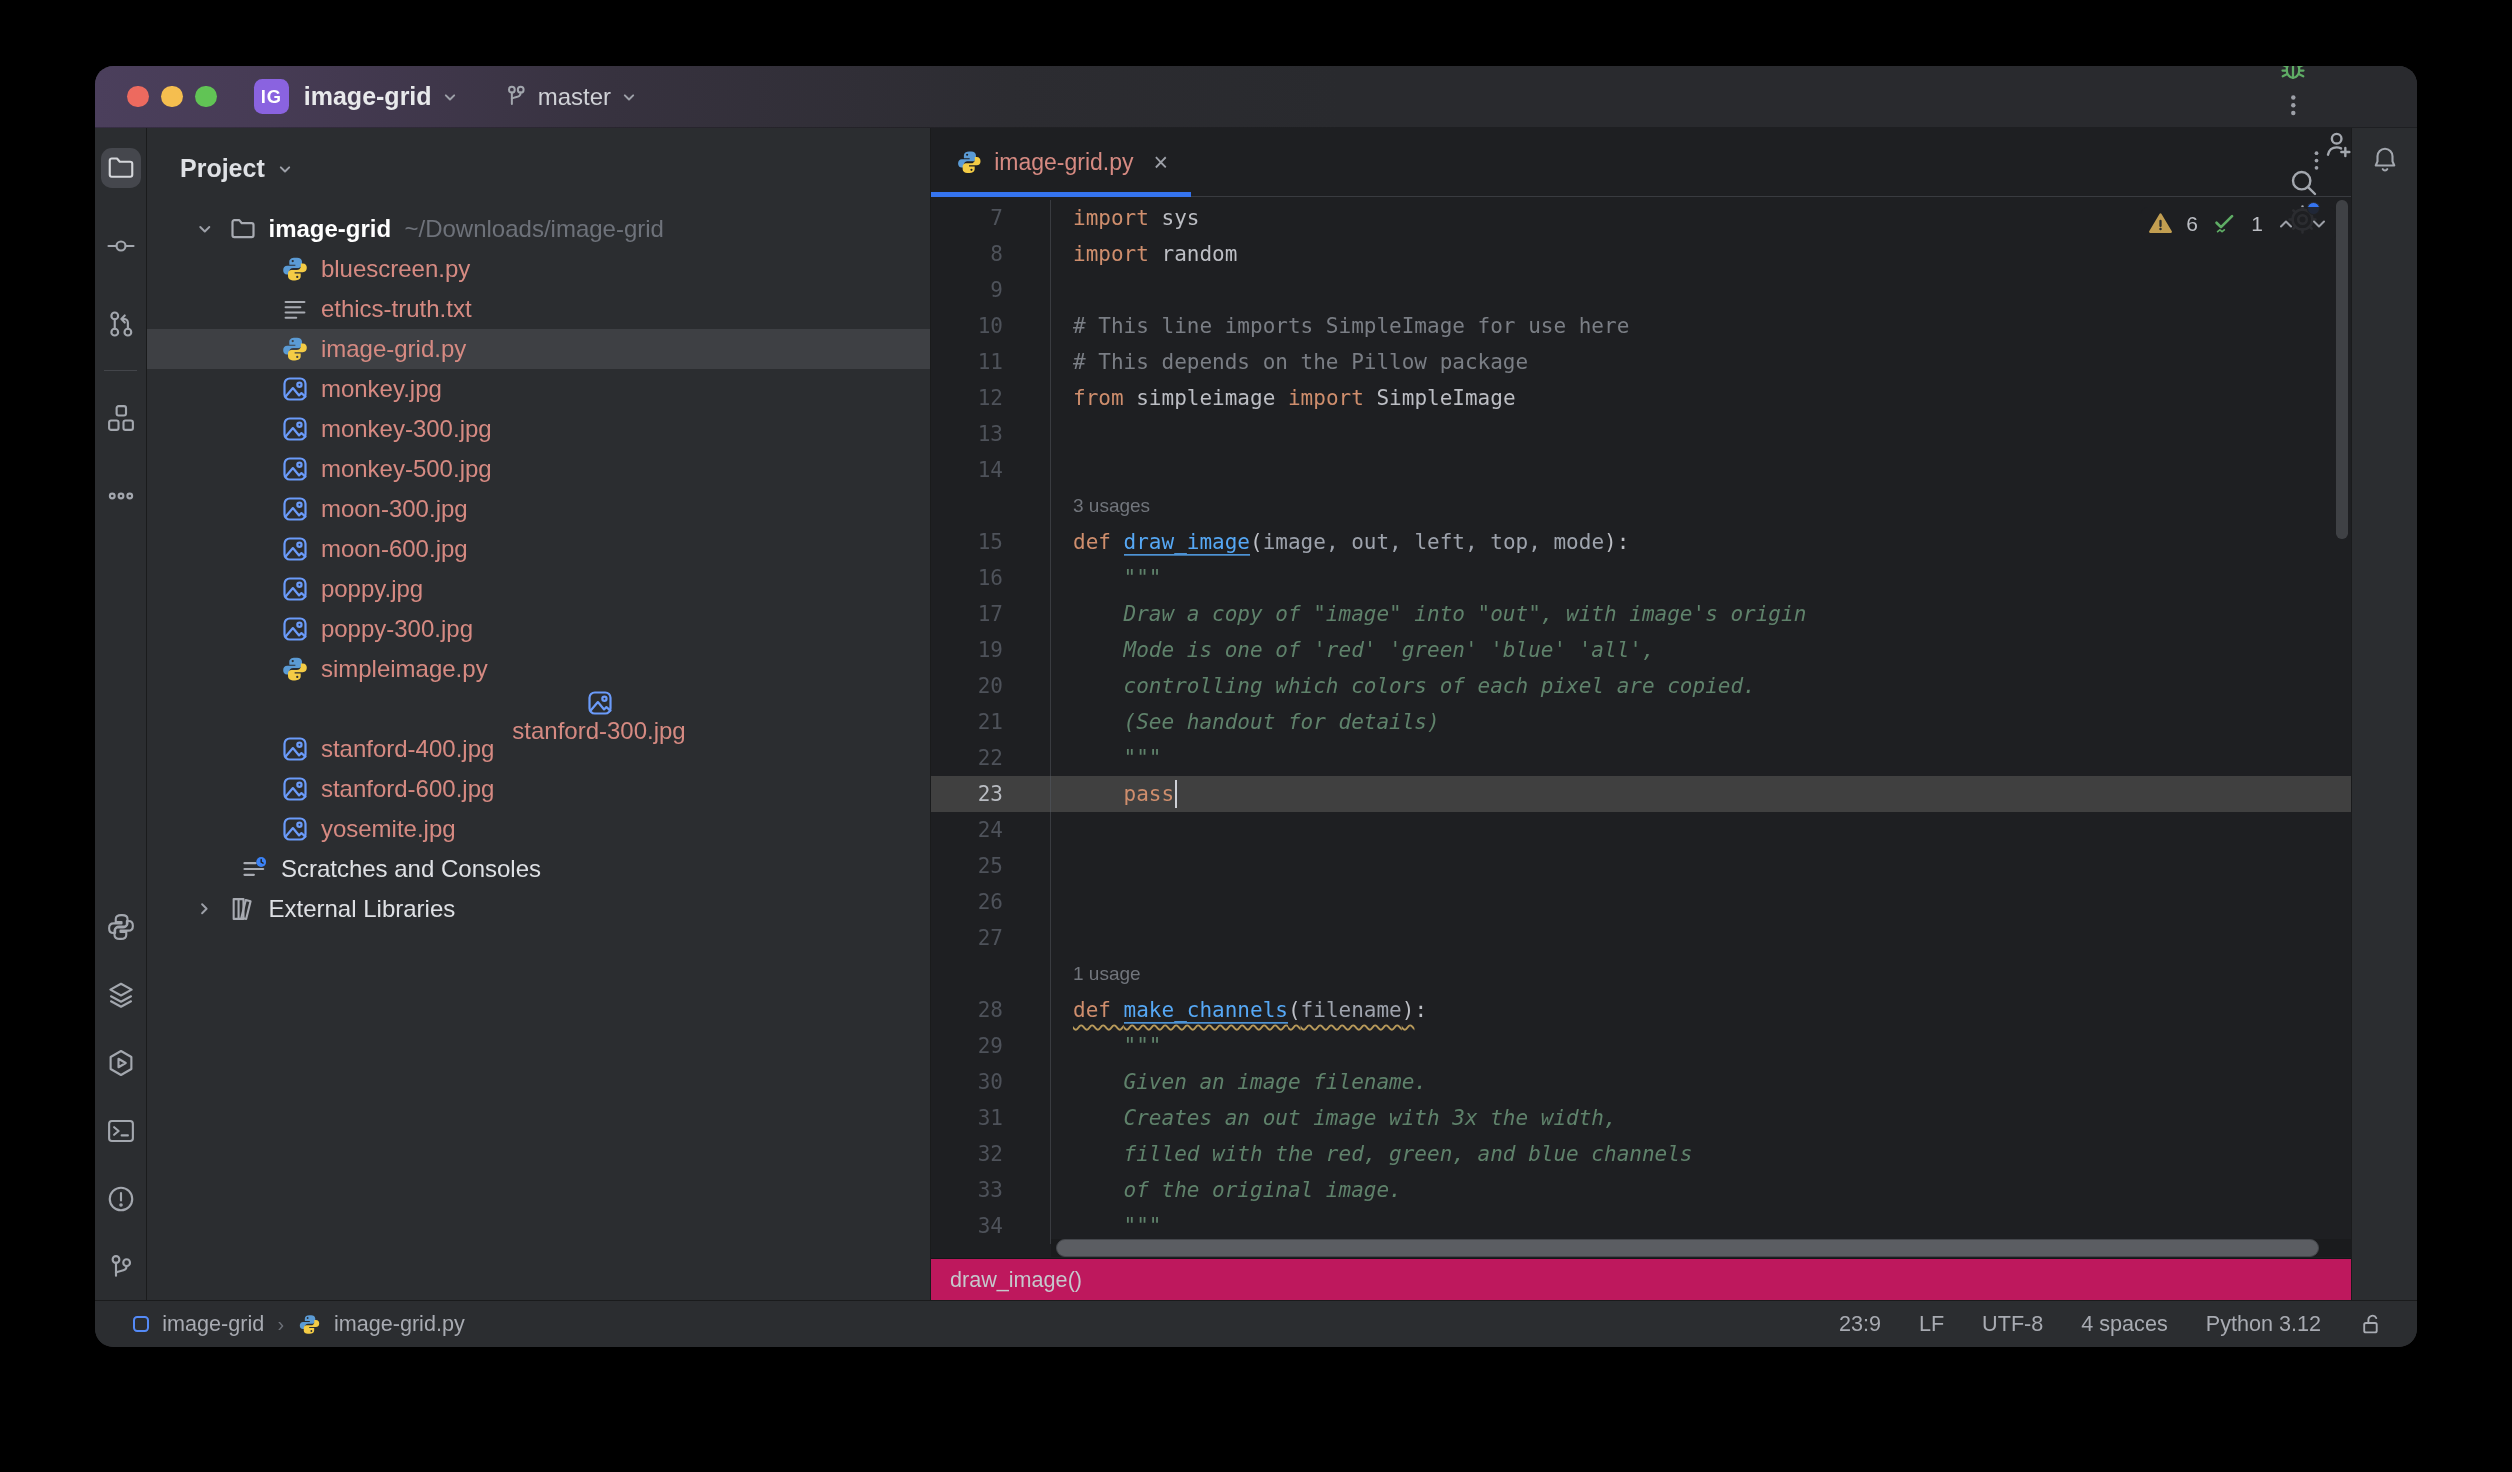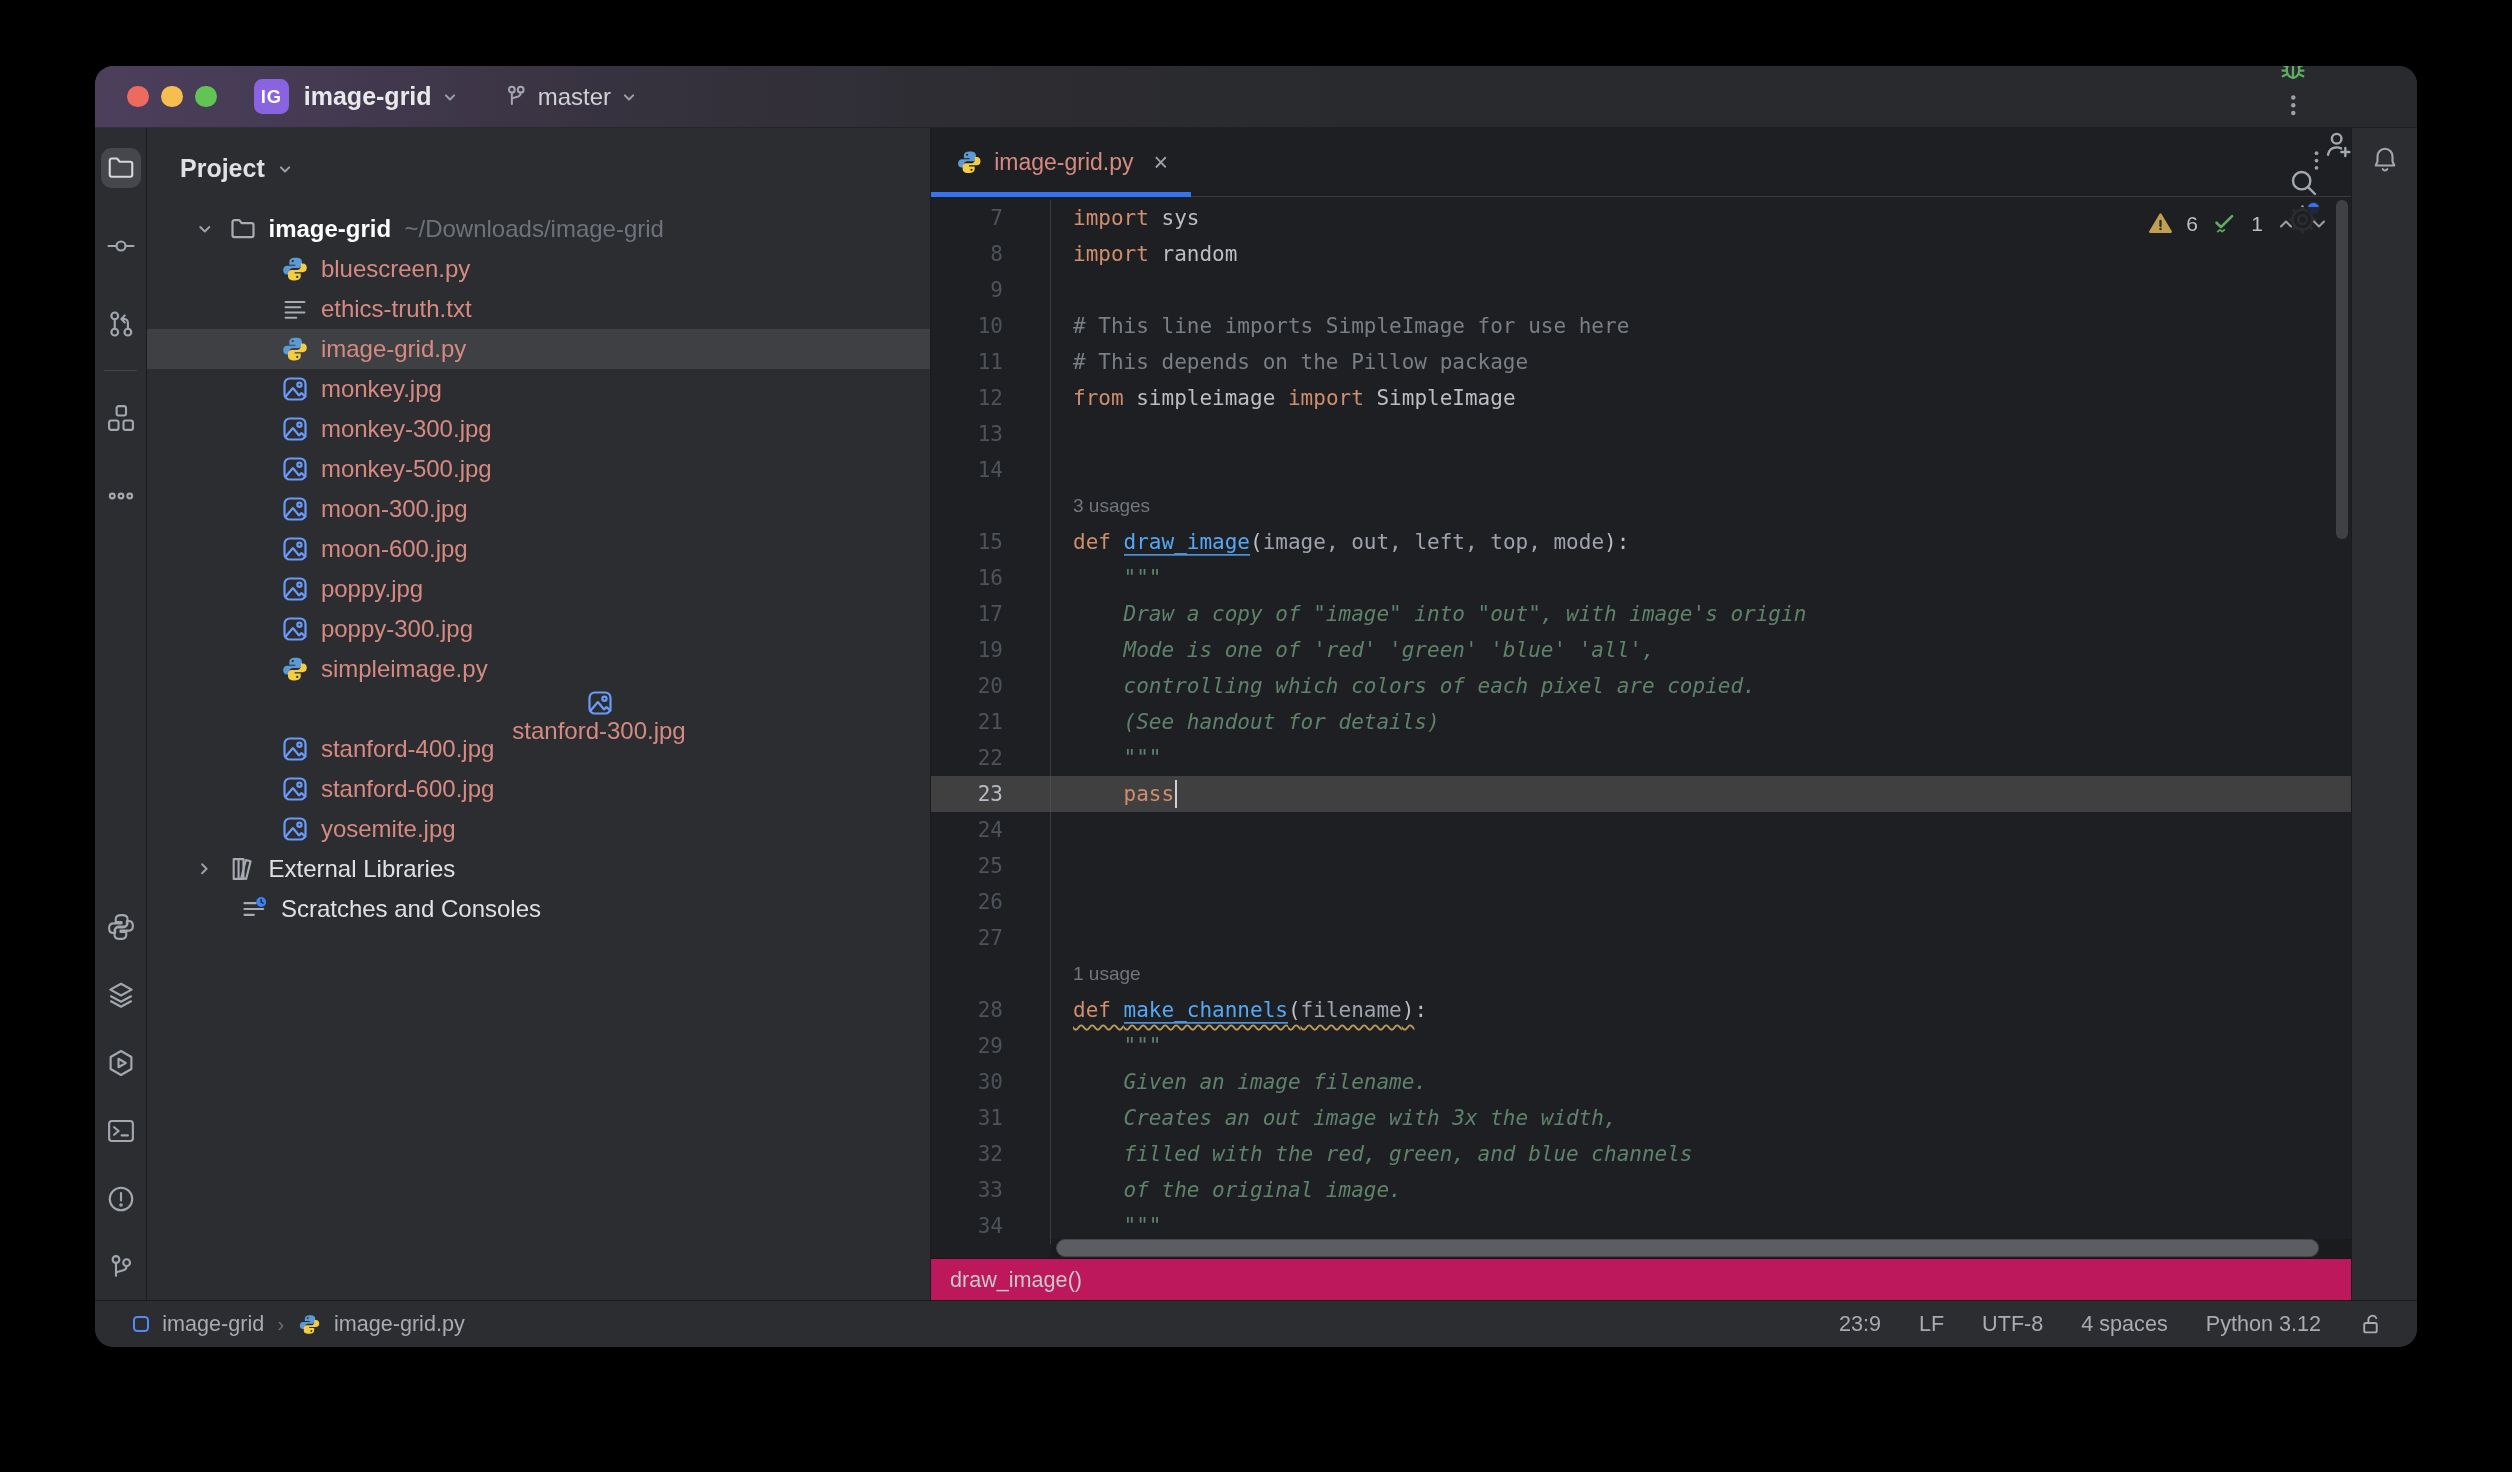--- a/index.html
+++ b/index.html
@@ -406,41 +406,41 @@
             <span class="f-red">stanford-600.jpg</span>
           </div>
           <div class="trow" style="padding-left: 121px;">
             <span class="ticon"><svg width="28" height="28" viewBox="0 0 24 24" stroke="#6b9bfa" stroke-width="1.9" fill="none" stroke-linecap="round" stroke-linejoin="round">
                 <rect x="3" y="3" width="18" height="18" rx="4.5"></rect>
                 <circle cx="15.8" cy="8.3" r="1.8"></circle>
                 <path d="M4 18.5l6.2-7.3 5.3 6.3 2-2 3.5 3"></path>
               </svg></span>
             <span class="f-red">yosemite.jpg</span>
           </div>
-          <div class="trow" style="padding-left: 47px;">
-            <svg class="tchev" viewBox="0 0 24 24">
-              <path d="M9 7l5 5-5 5"></path>
-            </svg>
-            <span class="ticon"><svg width="28" height="28" viewBox="0 0 24 24" stroke="#a8abb2" stroke-width="1.8" fill="none" stroke-linejoin="round">
-                <path d="M4 3.5h4.2v17H4zM8.2 3.5h4.2v17H8.2z"></path>
-                <path d="M14.4 4.3l4.1 1-3.8 15.2-4.1-1z"></path>
-              </svg></span>
-            <span class="f-norm">External Libraries</span>
-          </div>
           <div class="trow" style="padding-left: 81px;">
             <span class="ticon"><svg width="28" height="28" viewBox="0 0 24 24" fill="none">
                 <g stroke="#a8abb2" stroke-width="1.9" stroke-linecap="round">
                   <line x1="3" y1="7" x2="12.5" y2="7"></line>
                   <line x1="3" y1="12" x2="19" y2="12"></line>
                   <line x1="3" y1="17" x2="11" y2="17"></line>
                 </g>
                 <circle cx="17.3" cy="6" r="4.2" fill="#3b82f6"></circle>
                 <path d="M17.3 3.8V6l1.6 1" stroke="#1e1f22" stroke-width="1.2" fill="none" stroke-linecap="round"></path>
               </svg></span>
             <span class="f-norm">Scratches and Consoles</span>
+          </div>
+          <div class="trow" style="padding-left: 47px;">
+            <svg class="tchev" viewBox="0 0 24 24">
+              <path d="M9 7l5 5-5 5"></path>
+            </svg>
+            <span class="ticon"><svg width="28" height="28" viewBox="0 0 24 24" stroke="#a8abb2" stroke-width="1.8" fill="none" stroke-linejoin="round">
+                <path d="M4 3.5h4.2v17H4zM8.2 3.5h4.2v17H8.2z"></path>
+                <path d="M14.4 4.3l4.1 1-3.8 15.2-4.1-1z"></path>
+              </svg></span>
+            <span class="f-norm">External Libraries</span>
           </div>
         </div>
     </div>
 
     <div class="editor">
       <div class="tabbar">
         <div class="tab">
           <span style="display:flex">
             <svg width="26.6" height="26.6" viewBox="0 0 32 32">
               <path fill="#5b9bd5" d="M16 3c-3.9 0-6.5 1.7-6.5 4.6V11h6.9v1.4H7.1c-2.9 0-4.6 2.1-4.6 5 0 2.8 1.6 4.9 4.5 4.9h2.3v-3.1c0-2.5 2.1-4.4 4.6-4.4h6.3c2 0 3.8-1.7 3.8-3.8V7.6C24 4.7 21.4 3 18.5 3H16zm-2.6 2.6a1.3 1.3 0 110 2.6 1.3 1.3 0 010-2.6z"></path>

